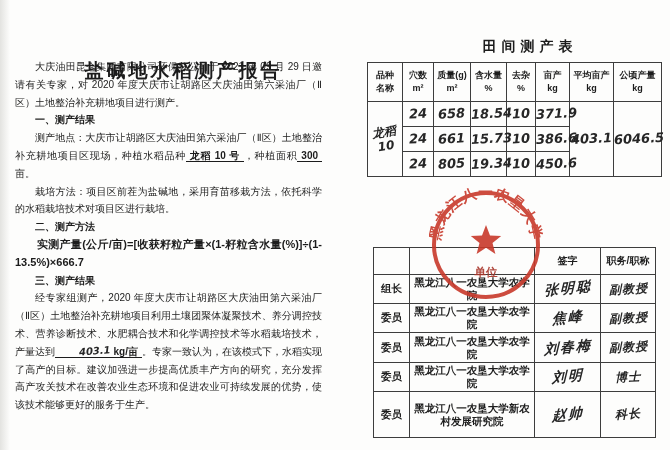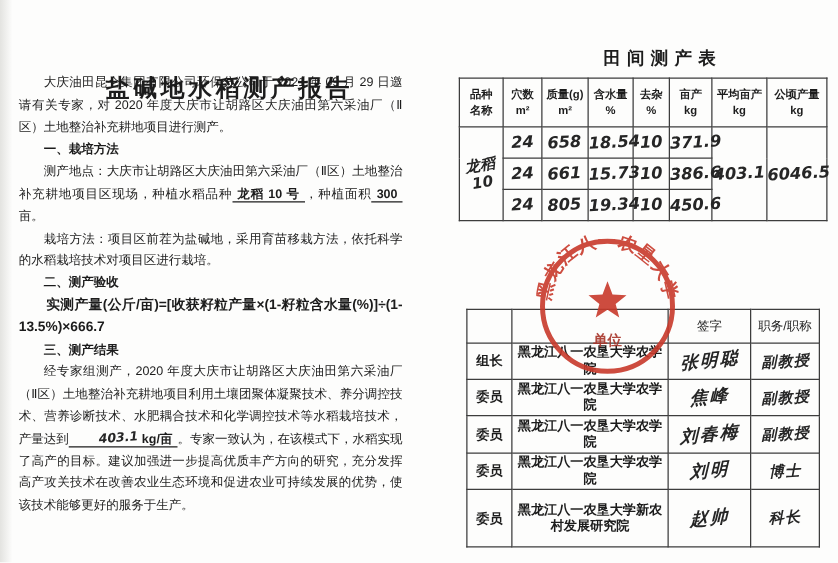--- a/index.html
+++ b/index.html
@@ -41,45 +41,45 @@
 
   .experts-heading{margin:0;position:absolute;left:30px;top:228px;
     font-size:11px;font-weight:bold;letter-spacing:1px;}
 
   .stamp{position:absolute;left:94px;top:188px;width:114px;height:114px;opacity:.9;pointer-events:none;}
 
   table.experts{position:absolute;left:38px;top:247px;border-collapse:collapse;
     table-layout:fixed;width:282px;}
   table.experts th,table.experts td{border:1px solid #3d3d3d;padding:1px 2px;
     text-align:center;vertical-align:middle;}
-  table.experts th{font-size:10px;font-weight:normal;height:24px;}
+  table.experts th{font-size:10px;font-weight:bold;height:24px;}
   .role-cell{font-size:10.5px;font-weight:bold;}
   .unit-cell{font-size:10.5px;font-weight:bold;line-height:13px;}
   .sig{font-size:14px;letter-spacing:2px;}
   .sig .hw-rot{transform:rotate(-6deg) skewX(-6deg);}
   .jtitle{font-size:12px;letter-spacing:1px;}
   .jtitle .hw-rot{transform:rotate(-3deg);}
   tr.exp-row{height:28px;margin-top:10px;}
   tr.exp-row-tall{height:46px;}
   tr.exp-row-mid{height:30px;}
 </style>
 </head>
 <body>
 
 <div class="scan-edge"></div>
 
 <div class="page page-left">
   <h1 class="doc-title">盐碱地水稻测产报告</h1>
 
   <div class="body-text">
     <p>大庆油田昆仑集团有限公司环保分公司于 2021 年 09 月 29 日邀请有关专家，对 2020 年度大庆市让胡路区大庆油田第六采油厂（Ⅱ区）土地整治补充耕地项目进行测产。</p>
-    <p class="sec-heading">一、栽培方法</p>
+    <p class="sec-heading">一、测产结果</p>
     <p><span>测产地点：大庆市让胡路区大庆油田第六采油厂（Ⅱ区）土地整治补充耕地项目区现场，种植水稻品种</span><span class="uline">龙稻 10 号</span><span>，种植面积</span><span class="uline">300</span><span>亩。</span></p>
     <p>栽培方法：项目区前茬为盐碱地，采用育苗移栽方法，依托科学的水稻栽培技术对项目区进行栽培。</p>
-    <p class="sec-heading">二、测产验收</p>
+    <p class="sec-heading">二、测产方法</p>
     <p class="formula">实测产量(公斤/亩)=[收获籽粒产量×(1-籽粒含水量(%)]÷(1-13.5%)×666.7</p>
     <p class="sec-heading">三、测产结果</p>
     <p><span>经专家组测产，2020 年度大庆市让胡路区大庆油田第六采油厂（Ⅱ区）土地整治补充耕地项目利用土壤团聚体凝聚技术、养分调控技术、营养诊断技术、水肥耦合技术和化学调控技术等水稻栽培技术，产量达到</span><span class="uline"><span class="hw hw-rot">403.1</span> <span>kg/亩</span></span><span>。专家一致认为，在该模式下，水稻实现了高产的目标。建议加强进一步提高优质丰产方向的研究，充分发挥高产攻关技术在改善农业生态环境和促进农业可持续发展的优势，使该技术能够更好的服务于生产。</span></p>
   </div>
 </div>
 
 <div class="page page-right">
   <h2 class="rp-title">田间测产表</h2>
 
   <table class="field">

